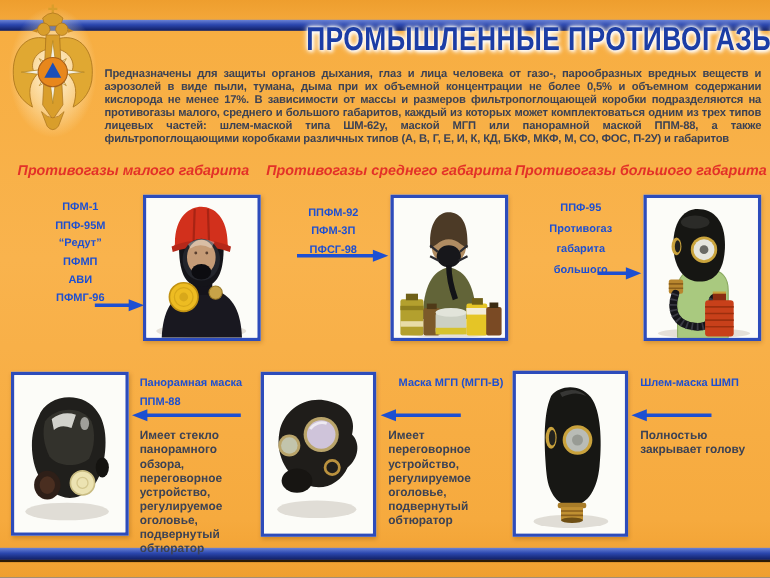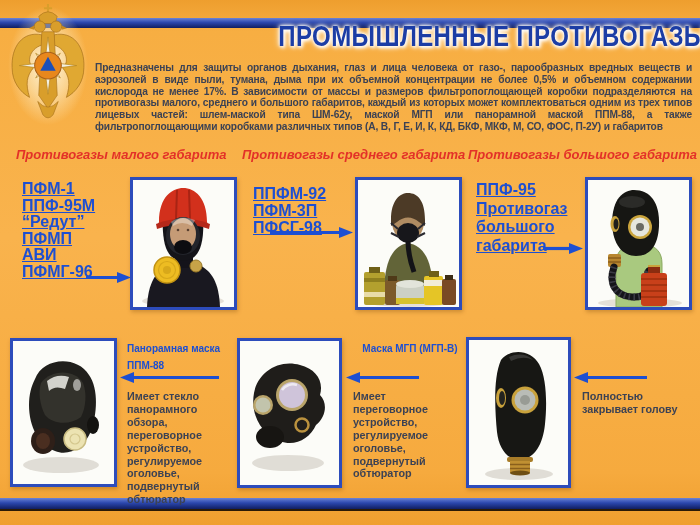--- a/index.html
+++ b/index.html
@@ -29,21 +29,21 @@
   #hdr-medium{left:242px;width:210px;}
   #hdr-large{left:468px;width:212px;}
   .photo-box{position:absolute;background:#fbfbf7;border:3px solid #2d4cbb;box-shadow:1px 2px 4px rgba(110,60,0,.3);}
   .photo-box svg{display:block;width:100%;height:100%;}
   #box-small {left:130px;top:177px;width:101px;height:127px;}
   #box-medium{left:355px;top:177px;width:101px;height:127px;}
   #box-large {left:585px;top:177px;width:101px;height:127px;}
   #box-ppm {left:10px; top:338px;width:101px;height:143px;}
   #box-mgp {left:237px;top:338px;width:99px; height:144px;}
   #box-shmp{left:466px;top:337px;width:99px; height:145px;}
-  .labels{position:absolute;text-align:left;font-weight:bold;color:#1d4fd2;font-size:16px;text-decoration:underline;}
+  .labels{position:absolute;text-align:center;font-weight:bold;color:#1d4fd2;font-size:10px;}
   #labels-small {left:22px; top:181px;width:102px;line-height:16.5px;}
   #labels-medium{left:253px;top:185px;width:100px;line-height:17px;}
   #labels-large {left:476px;top:181px;width:104px;line-height:18.5px;}
   .arrow{position:absolute;}
   #arrow-small {left:86px; top:271px;}
   #arrow-medium{left:270px;top:226px;}
   #arrow-large {left:543px;top:242px;}
   #arrow-ppm {left:119px;top:371px;}
   #arrow-mgp {left:345px;top:371px;}
   #arrow-shmp{left:573px;top:371px;}
@@ -107,22 +107,22 @@
     <div>ПФМГ-96</div>
   </div>
   <div class="labels" id="labels-medium">
     <div>ППФМ-92</div>
     <div>ПФМ-3П</div>
     <div>ПФСГ-98</div>
   </div>
   <div class="labels" id="labels-large">
     <div>ППФ-95</div>
     <div>Противогаз</div>
+    <div>габарита</div>
     <div>большого</div>
-    <div>габарита</div>
   </div>
 
   <svg class="arrow" id="arrow-small" width="46" height="13">
     <path d="M0 6.5 H33" stroke="#1d4fd2" stroke-width="3.2" fill="none"></path>
       <path d="M31 1 L45 6.5 L31 12 Z" fill="#1d4fd2"></path>
   </svg>
   <svg class="arrow" id="arrow-medium" width="84" height="13">
     <path d="M0 6.5 H71" stroke="#1d4fd2" stroke-width="3.2" fill="none"></path>
       <path d="M69 1 L83 6.5 L69 12 Z" fill="#1d4fd2"></path>
   </svg>
@@ -248,20 +248,21 @@
       <circle cx="56" cy="60" r="5" fill="#989b94"></circle>
       <rect x="38" y="117" width="26" height="5" rx="2" fill="#a87c28"></rect>
       <rect x="41" y="121" width="20" height="12" fill="#c09032"></rect>
       <path d="M41 124.5 h20 M41 128.5 h20" stroke="#8a5f1c" stroke-width="1.5"></path>
       <ellipse cx="51" cy="133" rx="10" ry="2.5" fill="#6f4f14"></ellipse>
     </svg>
   </div>
 
   <div class="b-title" id="title-ppm">Панорамная маска ППМ-88</div>
   <div class="b-title" id="title-mgp">Маска МГП (МГП-В)</div>
+  <div class="b-title" id="title-shmp">Шлем-маска ШМП</div>
 
   <svg class="arrow" id="arrow-ppm" width="100" height="13">
     <path d="M100 6.5 H13" stroke="#1d4fd2" stroke-width="3.2" fill="none"></path>
       <path d="M15 1 L1 6.5 L15 12 Z" fill="#1d4fd2"></path>
   </svg>
   <svg class="arrow" id="arrow-mgp" width="74" height="13">
     <path d="M74 6.5 H13" stroke="#1d4fd2" stroke-width="3.2" fill="none"></path>
       <path d="M15 1 L1 6.5 L15 12 Z" fill="#1d4fd2"></path>
   </svg>
   <svg class="arrow" id="arrow-shmp" width="74" height="13">

